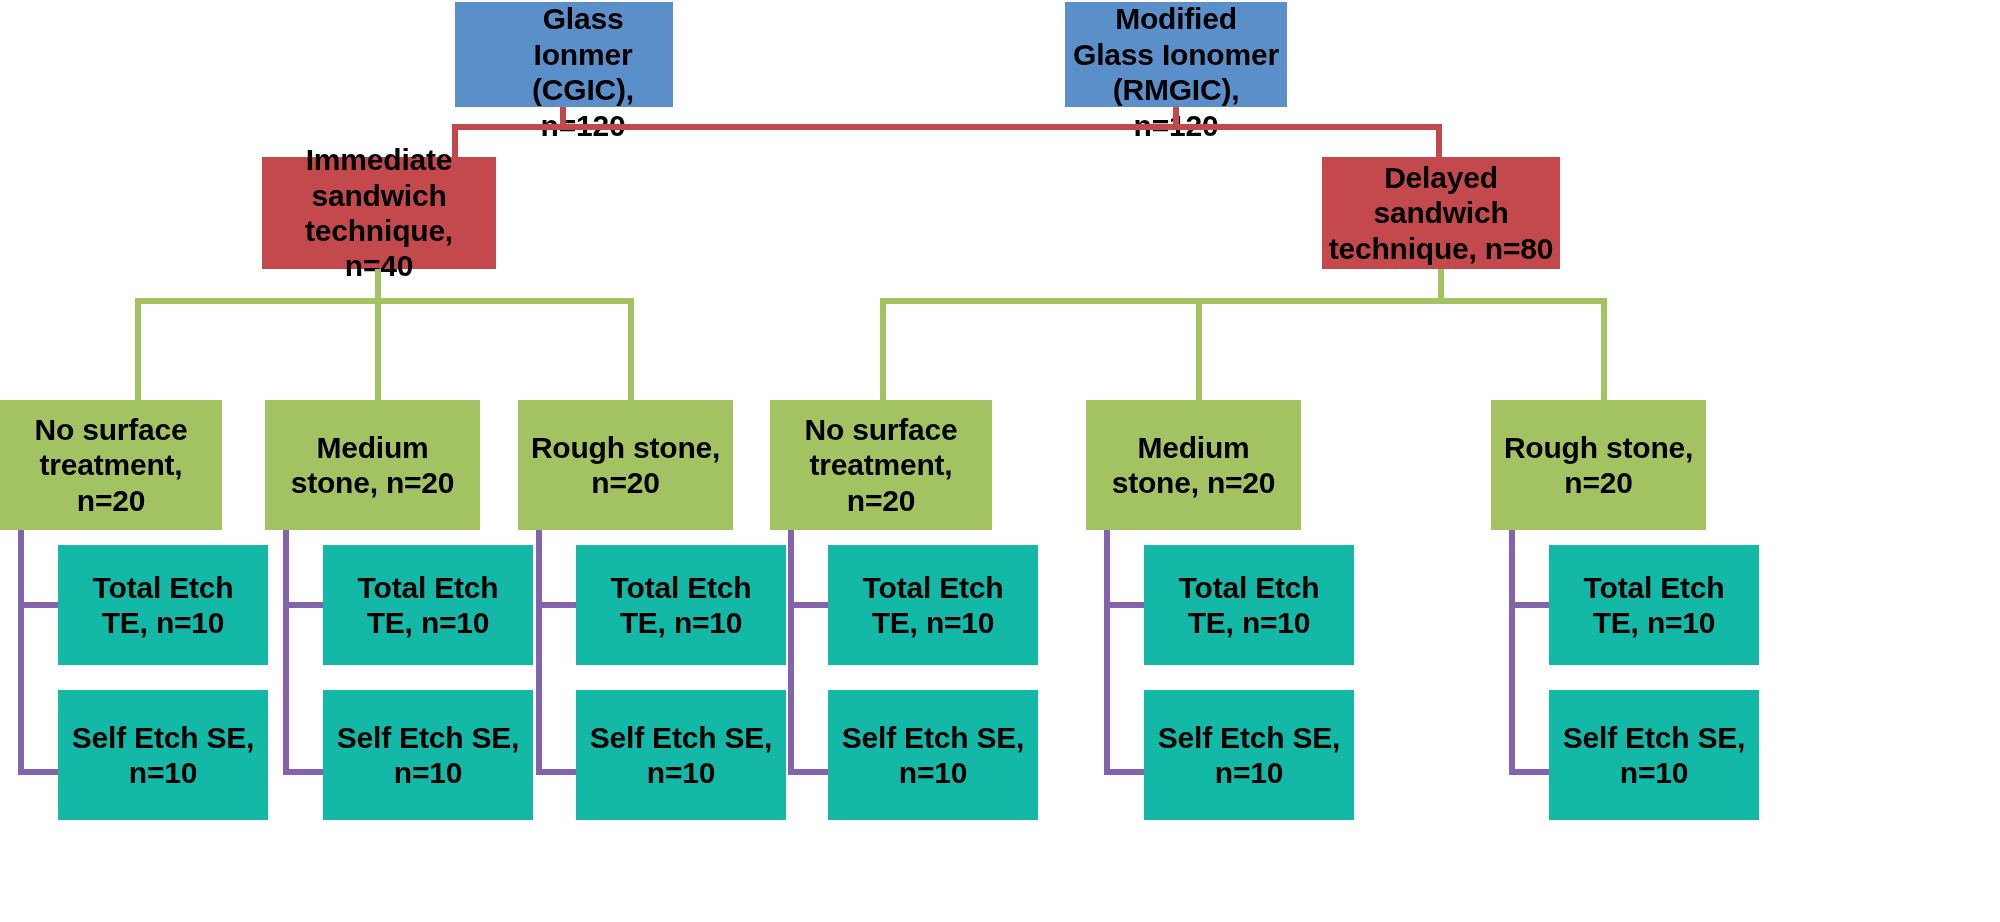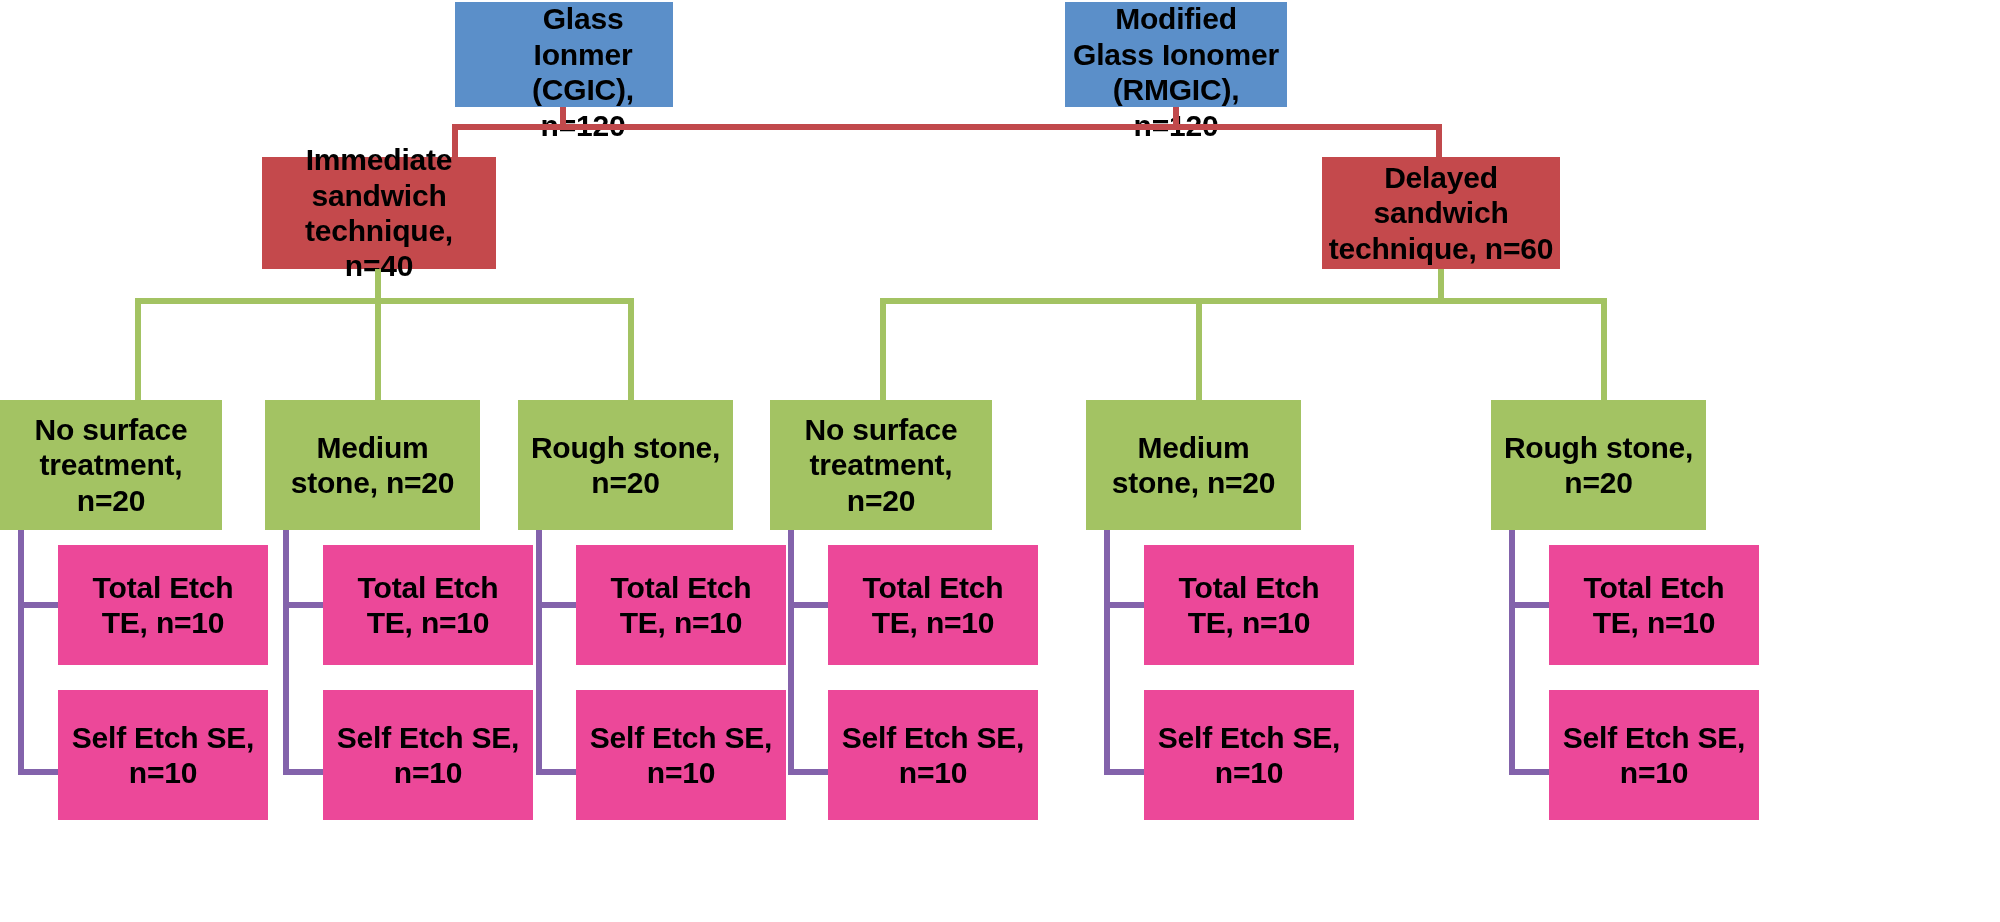--- a/index.html
+++ b/index.html
@@ -7,21 +7,21 @@
        font-family:"Liberation Sans","DejaVu Sans",sans-serif;}
   #stage{position:absolute;left:0;top:0;width:2000px;height:922px;}
 
   .box{position:absolute;box-sizing:border-box;display:flex;align-items:center;
        justify-content:center;text-align:center;color:#000000;font-weight:bold;
        line-height:1.18;letter-spacing:-0.2px;}
 
   .blue{background:#5b8fc9;font-size:30px;padding:4px 6px;}
   .red{background:#c4494c;font-size:30px;padding:4px 6px;}
   .green{background:#a3c363;font-size:30px;padding:4px 8px;}
-  .purple{background:#ec4899;font-size:30px;padding:4px 8px;}
+  .purple{background:#14b8a6;font-size:30px;padding:4px 8px;}
 
   .conn{position:absolute;}
   .c-red{background:#c1494c;}
   .c-green{background:#a3c363;}
   .c-purple{background:#8363ab;}
 </style>
 </head>
 <body>
 
 <div id="stage">
@@ -38,21 +38,21 @@
   <div class="conn c-red" style="left:1173px;top:107px;width:6px;height:18px;"></div>
   <div class="conn c-red" style="left:452px;top:124px;width:990px;height:6px;"></div>
   <div class="conn c-red" style="left:452px;top:124px;width:6px;height:36px;"></div>
   <div class="conn c-red" style="left:1436px;top:124px;width:6px;height:36px;"></div>
 
   <div class="box red" style="left:262px;top:157px;width:234px;height:112px;">
     <span>Immediate sandwich technique, n=40</span>
   </div>
 
   <div class="box red" style="left:1322px;top:157px;width:238px;height:112px;">
-    <span>Delayed sandwich technique, n=60</span>
+    <span>Delayed sandwich technique, n=80</span>
   </div>
 
   <div class="conn c-green" style="left:375px;top:269px;width:6px;height:32px;"></div>
   <div class="conn c-green" style="left:135px;top:298px;width:499px;height:6px;"></div>
   <div class="conn c-green" style="left:135px;top:298px;width:6px;height:102px;"></div>
   <div class="conn c-green" style="left:375px;top:298px;width:6px;height:102px;"></div>
   <div class="conn c-green" style="left:628px;top:298px;width:6px;height:102px;"></div>
 
   <div class="conn c-green" style="left:1438px;top:269px;width:6px;height:32px;"></div>
   <div class="conn c-green" style="left:880px;top:298px;width:727px;height:6px;"></div>

